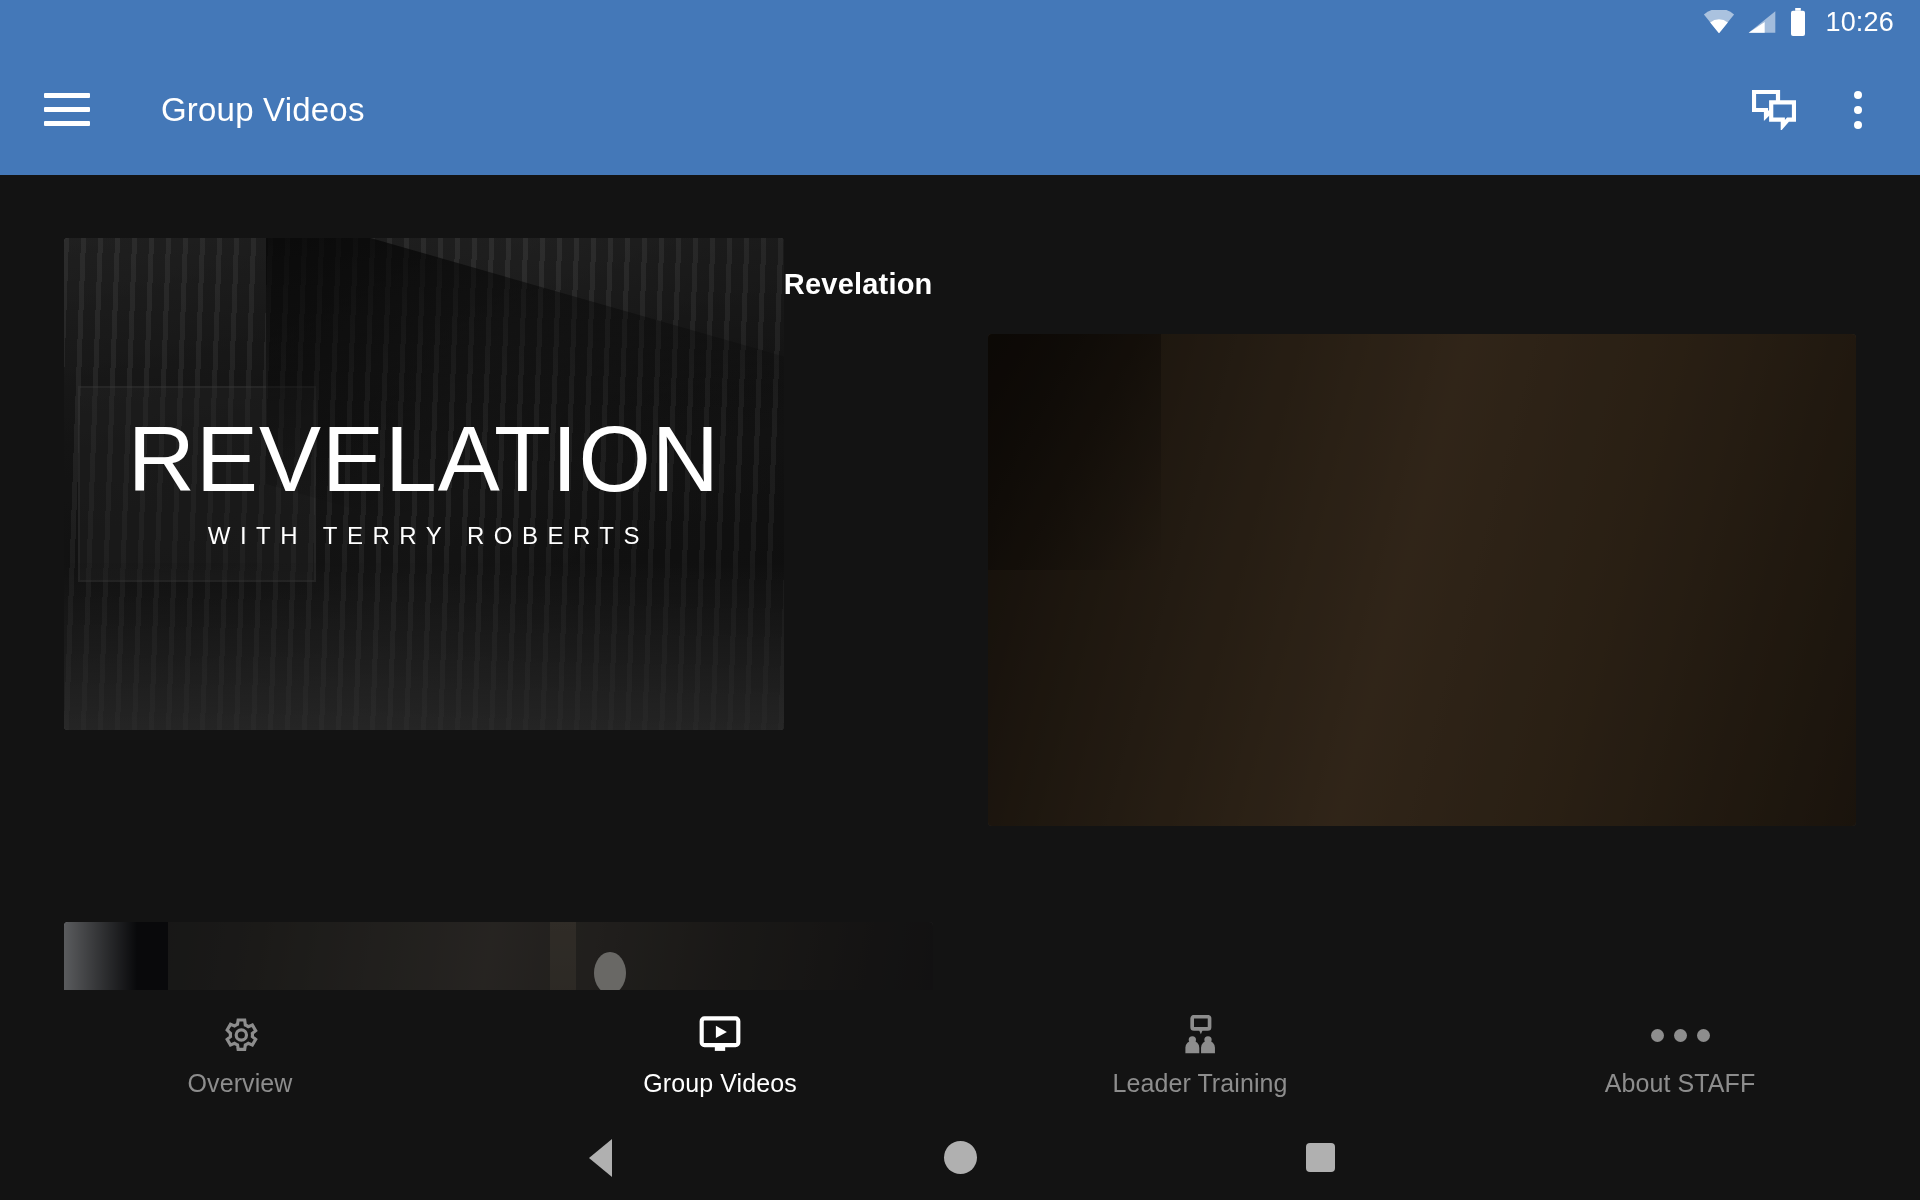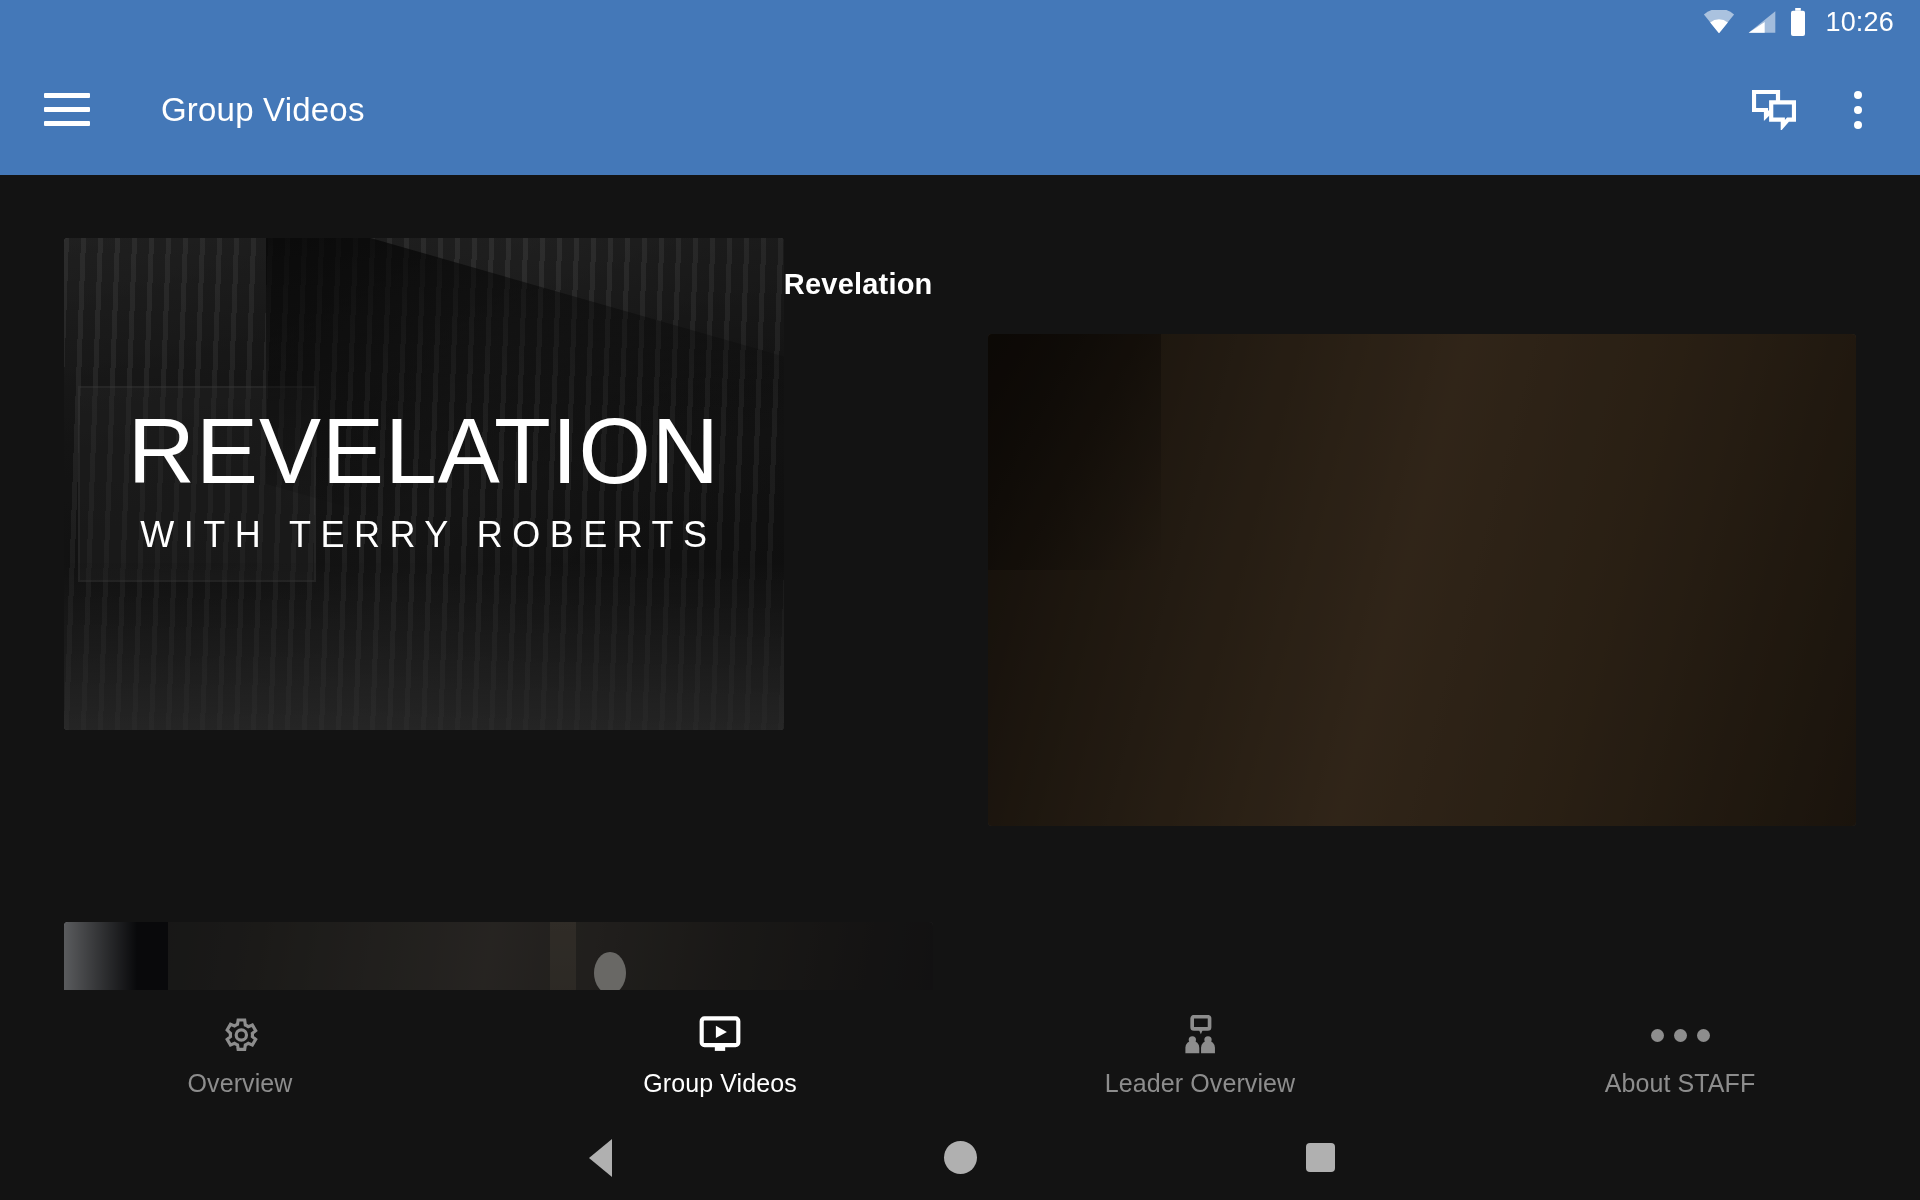--- a/index.html
+++ b/index.html
@@ -65,21 +65,21 @@
   .thumb-text {
     position:absolute; left:0; right:0; top:50%;
     transform:translateY(-52%);
     text-align:center; color:#ffffff;
   }
   .thumb-title {
     font-size:93px; font-weight:300; letter-spacing:1px; line-height:1;
     white-space:nowrap;
   }
   .thumb-sub {
-    font-size:36px; font-weight:300; letter-spacing:9.5px; margin-top:16px;
+    font-size:24px; font-weight:300; letter-spacing:9.5px; margin-top:16px;
     white-space:nowrap; padding-left:9px;
   }
   .card-title {
     color:#ffffff; font-size:29px; font-weight:bold;
     margin-top:30px; letter-spacing:0.2px;
   }
   .card-desc {
     color:#9b9b9b; font-size:26px; margin-top:13px;
     white-space:nowrap; overflow:hidden; text-overflow:ellipsis;
   }
@@ -320,21 +320,21 @@
       <span class="nav-ico">
         <svg width="42" height="40" viewBox="0 0 24 23">
           <rect x="7.5" y="1" width="10" height="7" rx="1" fill="none" stroke="#8d8d8d" stroke-width="2.1"></rect>
           <path d="M11.2 8 L12.5 11 L13.8 8 Z" fill="#8d8d8d"></path>
           <circle cx="7.6" cy="14.3" r="2.1" fill="#8d8d8d"></circle>
           <circle cx="16.6" cy="14.3" r="2.1" fill="#8d8d8d"></circle>
           <path d="M3.6 22 v-3.2 a4 4 0 0 1 8 0 V22 Z" fill="#8d8d8d"></path>
           <path d="M12.6 22 v-3.2 a4 4 0 0 1 8 0 V22 Z" fill="#8d8d8d"></path>
         </svg>
       </span>
-      <span class="nav-label">Leader Overview</span>
+      <span class="nav-label">Leader Training</span>
     </div>
 
     <div class="navitem inactive">
       <span class="nav-ico">
         <span class="dots-h">
             <i></i>
             <i></i>
             <i></i>
           </span>
       </span>

